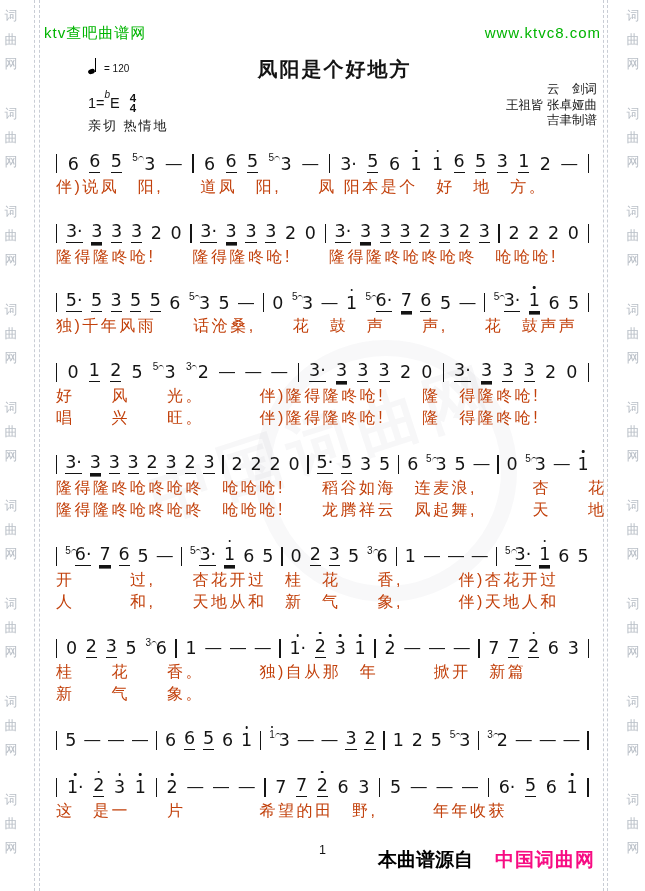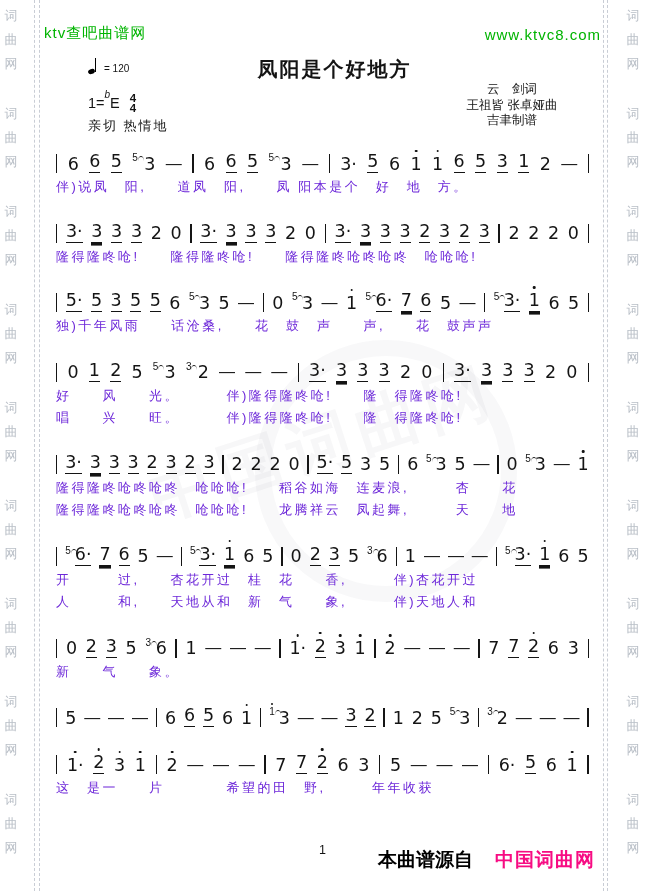--- a/index.html
+++ b/index.html
@@ -16,51 +16,51 @@
   .rail-char{font-size:13px;line-height:24px;color:#b9bfc7;font-weight:400;}
   .rail-gap{height:26px;flex:0 0 auto;}
   .vdash{position:absolute;top:0;bottom:0;width:0;border-left:1px dashed #c9cdd5;}
   .vd-l1{left:34px;} .vd-l2{left:39px;}
   .vd-r1{right:41px;} .vd-r2{right:37px;}
   
   .wm-ring{position:absolute;left:255px;top:340px;width:230px;height:230px;border:16px solid rgba(60,70,90,0.035);border-radius:50%;}
   .wm-text{position:absolute;left:0;right:0;top:400px;text-align:center;font-size:64px;font-weight:bold;
     color:rgba(60,70,90,0.045);transform:rotate(-18deg);letter-spacing:8px;pointer-events:none;}
   
-  .hdr{position:absolute;left:44px;right:44px;top:24px;display:flex;justify-content:space-between;align-items:flex-end;}
+  .hdr{position:absolute;left:44px;right:44px;top:24px;display:flex;justify-content:space-between;align-items:flex-start;}
   .site-name,.site-url{color:#00b400;font-size:15px;font-weight:500;letter-spacing:1px;}
   
   .title{position:absolute;left:0;right:0;top:56px;text-align:center;font-size:20px;font-weight:bold;letter-spacing:2px;padding-left:24px;}
   .tempo{position:absolute;left:88px;top:57px;font-size:10px;display:flex;align-items:flex-end;gap:7px;}
   .qnote{position:relative;width:9px;height:17px;display:inline-block;}
   .qnote .head{position:absolute;left:0;bottom:0;width:7px;height:5px;background:#000;border-radius:50%;transform:rotate(-22deg);}
   .qnote .stem{position:absolute;right:1px;bottom:2px;width:1.4px;height:14px;background:#000;}
   .keysig{position:absolute;left:88px;top:93px;font-size:14.5px;display:flex;align-items:center;gap:10px;}
   .flat{font-size:10px;vertical-align:top;position:relative;top:-6px;font-style:italic;}
   .timesig{display:inline-flex;flex-direction:column;align-items:center;font-size:11.5px;line-height:10px;font-weight:bold;}
   .expression{position:absolute;left:88px;top:117px;font-size:13px;letter-spacing:2px;}
-  .credits{position:absolute;right:48px;top:82px;width:170px;text-align:center;font-size:12.5px;line-height:15.5px;}
+  .credits{position:absolute;right:48px;top:82px;width:170px;text-align:right;font-size:12.5px;line-height:15.5px;}
   
   .score{position:absolute;left:56px;right:56px;top:140px;}
   .system{margin-bottom:14px;}
   .notes-row{display:flex;justify-content:space-between;align-items:flex-end;padding-top:11px;min-height:22px;}
   .note{position:relative;display:inline-block;line-height:1;font-size:17.5px;font-weight:500;
     font-family:"DejaVu Sans",sans-serif;}
   .note.u1{border-bottom:1.4px solid #141414;padding-bottom:1.5px;}
   .note.u2{border-bottom:1.4px solid #141414;padding-bottom:1.5px;box-shadow:0 2.6px 0 #141414;}
   .note.oct::before{content:"";position:absolute;top:-6px;left:50%;transform:translateX(-50%);
     width:2.6px;height:2.6px;border-radius:50%;background:#141414;}
   .grace{position:relative;display:inline-block;font-size:10px;font-weight:500;line-height:1;
     transform:translateY(-10px);margin-right:-4px;}
   .grace.oct::before{content:"";position:absolute;top:-4px;left:40%;width:2px;height:2px;border-radius:50%;background:#141414;}
   .grace::after{content:"";position:absolute;left:100%;top:3px;width:6px;height:4px;
     border-top:1.2px solid #222;border-radius:50% 50% 0 0/100% 100% 0 0;}
   .dash{font-size:16px;font-weight:500;line-height:1.2;}
   .bar{width:1.3px;height:19px;background:#151515;flex:0 0 auto;}
-  .lyrics-row{margin-top:6px;font-size:13px;line-height:16.5px;letter-spacing:2.5px;white-space:pre;color:#6d28d9;}
+  .lyrics-row{margin-top:6px;font-size:16px;line-height:16.5px;letter-spacing:2.5px;white-space:pre;color:#c2410c;}
   
   .page-num{position:absolute;left:0;right:0;bottom:34px;text-align:center;font-size:12.5px;}
   .footer{position:absolute;right:50px;bottom:18px;display:flex;gap:22px;align-items:baseline;}
   .src-label{font-size:19px;font-weight:bold;color:#000;}
   .src-site{font-size:19px;font-weight:bold;color:#f70c83;letter-spacing:1px;}
 </style>
 </head>
 <body>
 
 <div class="rail rail-left">
@@ -412,20 +412,21 @@
         <span class="dash">—</span>
         <span class="dash">—</span>
         <span class="bar"></span>
         <span class="note">7</span>
         <span class="note u1">7</span>
         <span class="note u1 oct">2</span>
         <span class="note">6</span>
         <span class="note">3</span>
         <span class="bar"></span>
       </div>
+      <div class="lyrics-row">桂　　花　　香。　　　独)自从那　年　　　掀开　新篇</div>
       <div class="lyrics-row">新　　气　　象。</div>
     </div>
     <div class="system">
       <div class="notes-row">
         <span class="bar"></span>
         <span class="note">5</span>
         <span class="dash">—</span>
         <span class="dash">—</span>
         <span class="dash">—</span>
         <span class="bar"></span>

